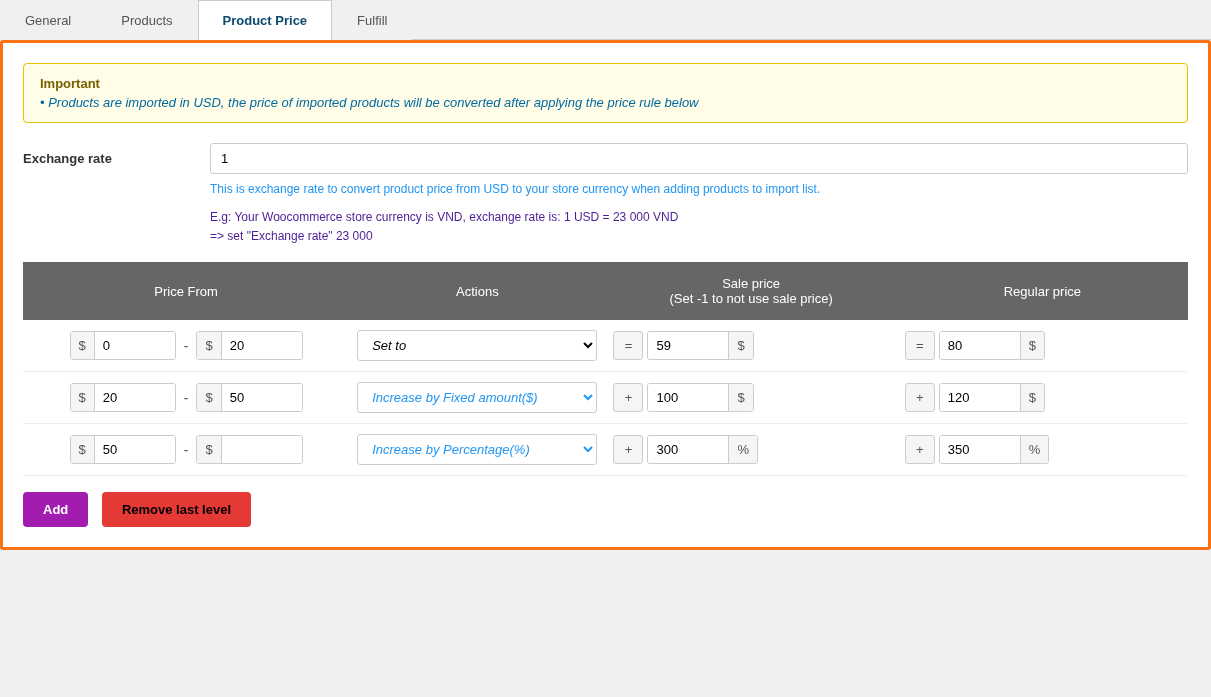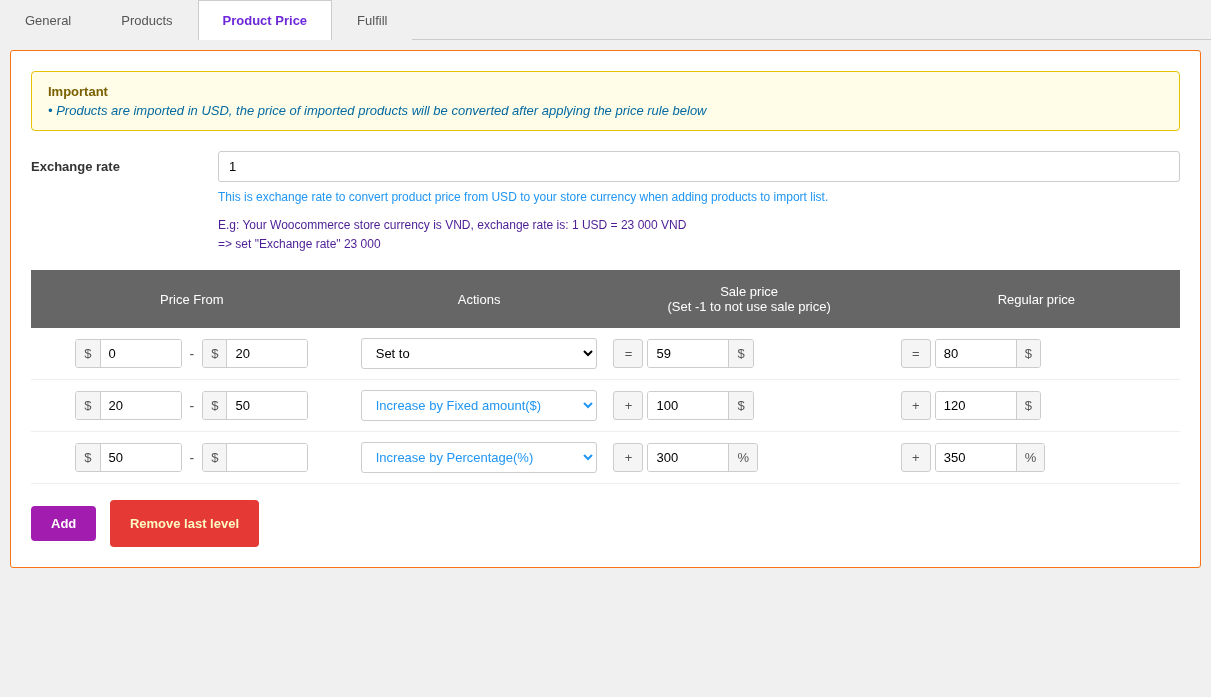--- a/index.html
+++ b/index.html
@@ -18,28 +18,27 @@
       border-bottom: none;
       background: #f0f0f0;
       font-size: 13px;
       color: #555;
       margin-bottom: -1px;
     }
     .tab.active {
       background: #fff;
       border-color: #ccc;
       border-bottom-color: #fff;
-      color: #6d28d9;
+      color: #0c4a6e;
       font-weight: bold;
     }
 
     .content {
       background: #fff;
-      border: 1px solid #f97316;
-      margin: 10px;
+      border: 3px solid #f97316;
       padding: 20px;
       border-radius: 3px;
     }
 
     .notice {
       background: #fffde7;
       border: 1px solid #e6c200;
       border-radius: 4px;
       padding: 12px 16px;
       margin-bottom: 20px;
@@ -152,20 +151,21 @@
     }
 
     .action-select {
       border: 1px solid #ccc;
       border-radius: 3px;
       padding: 6px 10px;
       font-size: 13px;
       width: 100%;
       background: #fff;
       cursor: pointer;
+      font-style: italic;
     }
 
     .operator {
       background: #f5f5f5;
       border: 1px solid #ccc;
       border-radius: 3px;
       padding: 6px 10px;
       font-size: 13px;
       color: #555;
       min-width: 30px;
@@ -185,23 +185,23 @@
       padding: 10px 20px;
       border-radius: 4px;
       cursor: pointer;
       font-size: 13px;
       font-weight: bold;
       margin-right: 10px;
     }
 
     .btn-remove {
       background: #e53935;
-      color: #fef9c3;
+      color: #000000;
       border: none;
-      padding: 16px 20px;
+      padding: 10px 20px;
       border-radius: 4px;
       cursor: pointer;
       font-size: 13px;
       font-weight: bold;
     }
 
     .action-cell {
       text-align: center;
     }
     .sale-cell, .regular-cell {

